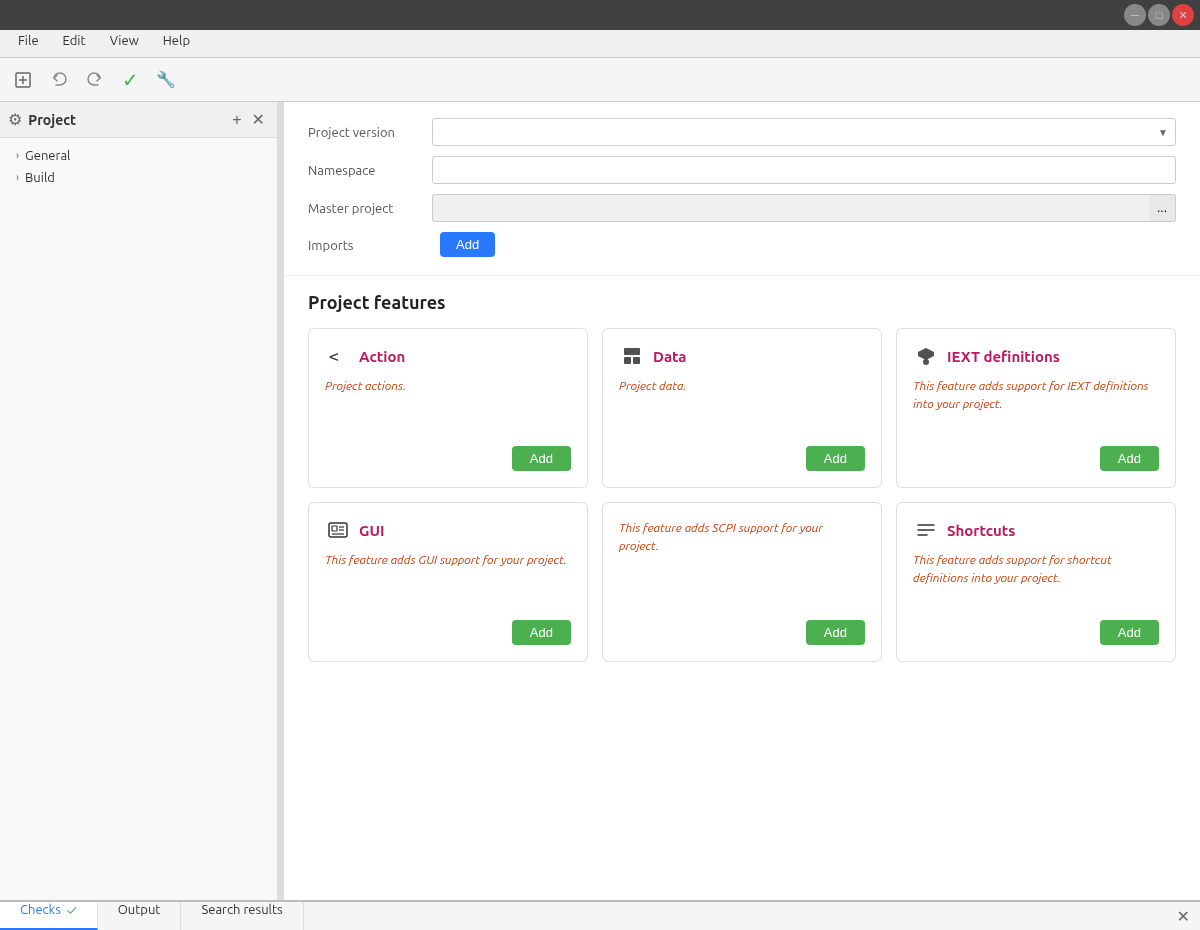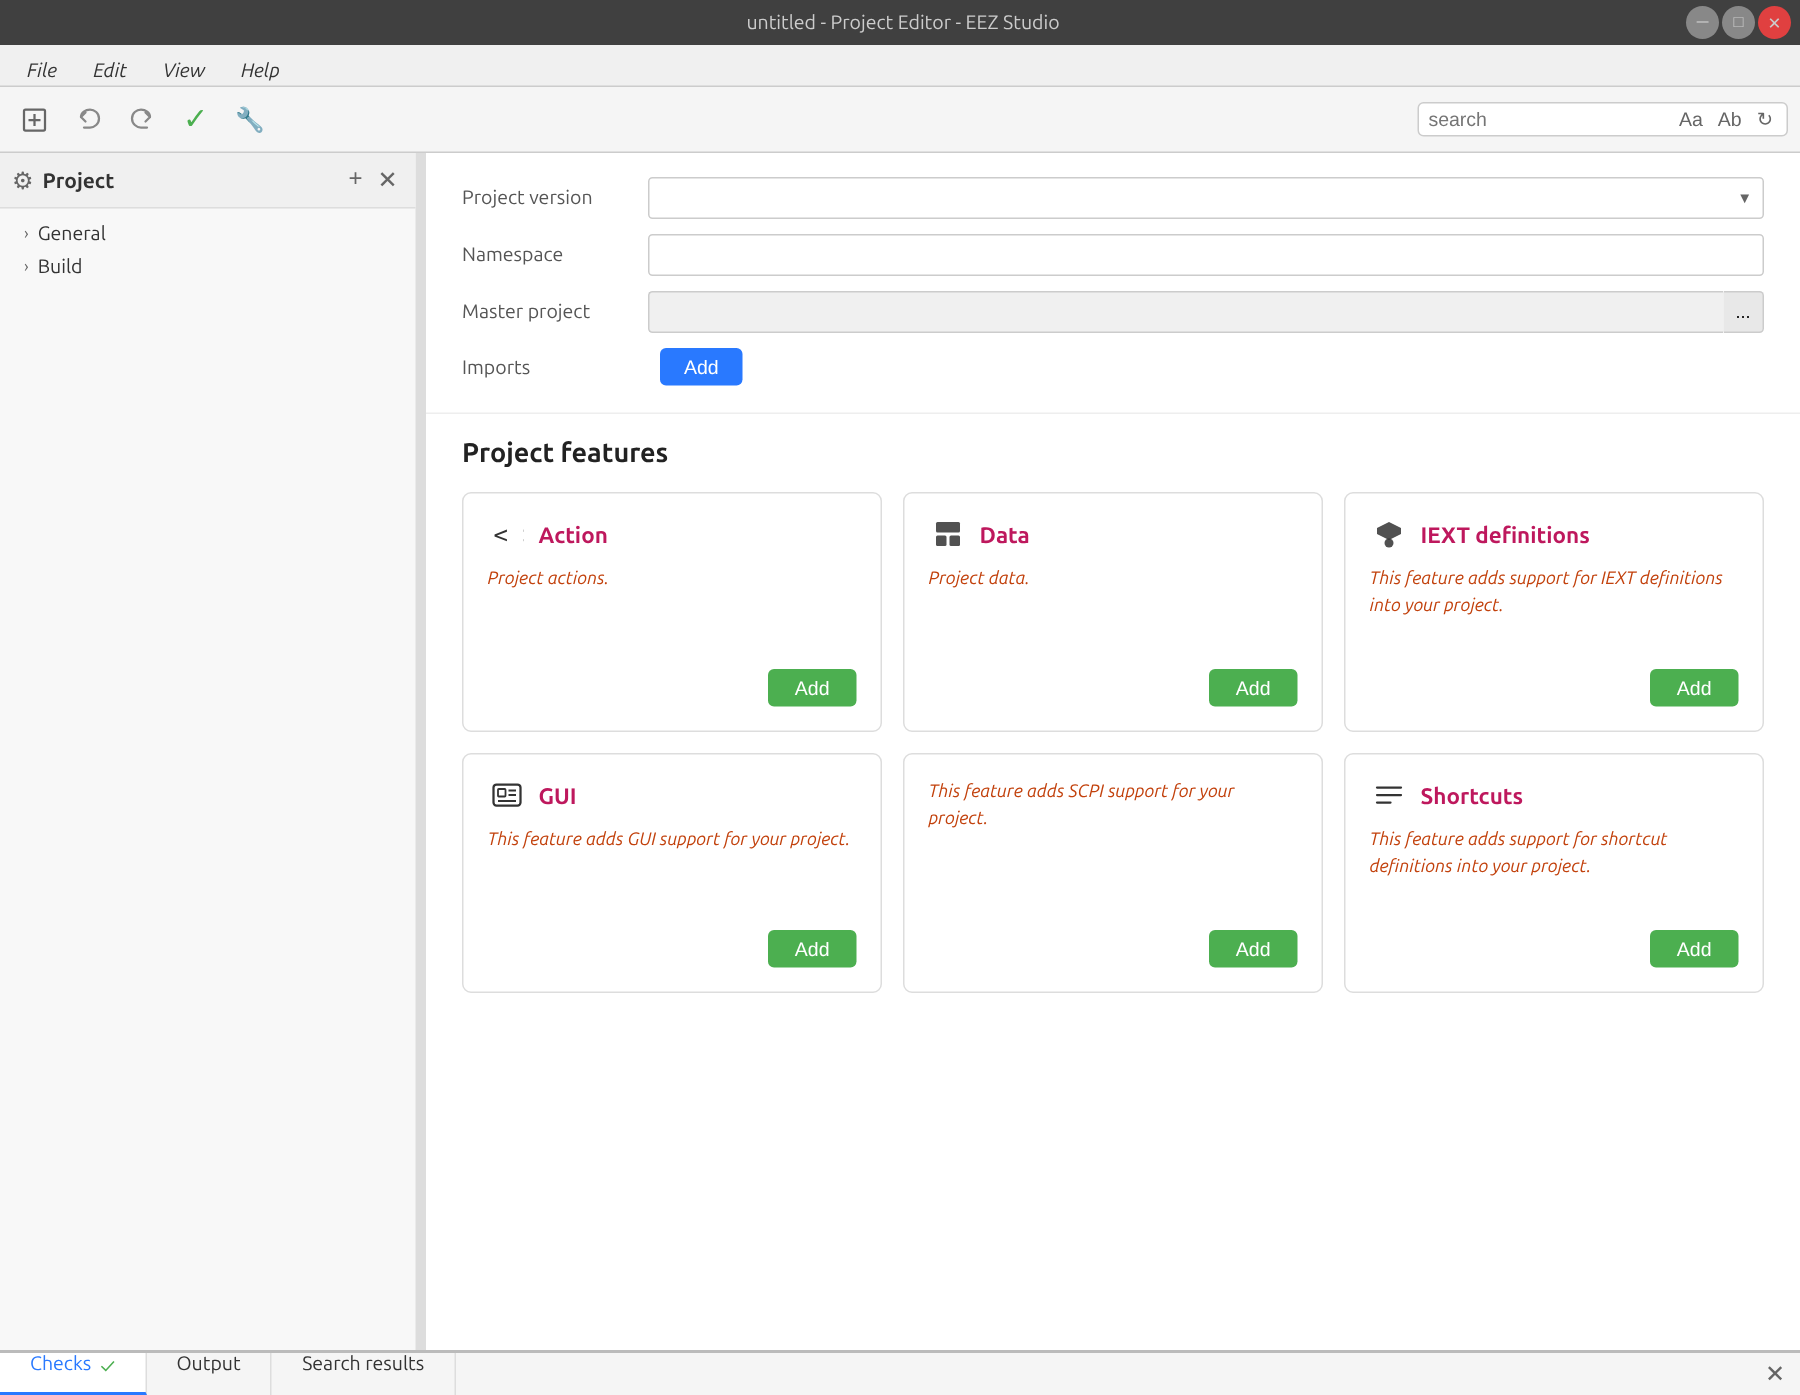--- a/index.html
+++ b/index.html
@@ -27,26 +27,25 @@
       background: #666; color: #ccc;
     }
     .title-bar-btn.minimize { background: #888; }
     .title-bar-btn.maximize { background: #888; }
     .title-bar-btn.close { background: #e04040; }
 
     
     .menu-bar {
       background: #f0f0f0;
       display: flex;
-      align-items: flex-end;
+      align-items: flex-start;
       height: 28px;
       border-bottom: 1px solid #ccc;
       padding: 0 8px;
       gap: 4px;
-      font-style: italic;
     }
     .menu-item {
       padding: 3px 10px;
       cursor: pointer;
       border-radius: 3px;
       font-size: 13px;
       color: #333;
     }
 
     
@@ -323,21 +322,20 @@
     
     ::-webkit-scrollbar { width: 8px; }
     ::-webkit-scrollbar-track { background: #f0f0f0; }
     ::-webkit-scrollbar-thumb { background: #bbb; border-radius: 4px; }
   </style>
 </head>
 <body>
 
 <div class="title-bar">
   <div style="width:80px"></div>
-  <div class="title-bar-title">untitled - Project Editor - EEZ Studio</div>
   <div class="title-bar-controls">
     <button class="title-bar-btn minimize">─</button>
     <button class="title-bar-btn maximize">□</button>
     <button class="title-bar-btn close">✕</button>
   </div>
 </div>
 
 <div class="menu-bar">
   <div class="menu-item">File</div>
   <div class="menu-item">Edit</div>
@@ -360,26 +358,20 @@
     </svg>
   </button>
   <button class="toolbar-btn" title="Redo">
     <svg width="18" height="18" viewBox="0 0 18 18">
       <path d="M14 7 C14 4 11 2 8 2 C5 2 2 4.5 2 8 C2 11.5 5 14 8 14 L12 14" stroke="#888" stroke-width="1.5" fill="none" stroke-linecap="round"></path>
       <polyline points="11,4 14,7 11,10" stroke="#888" stroke-width="1.5" fill="none" stroke-linecap="round" stroke-linejoin="round"></polyline>
     </svg>
   </button>
   <button class="toolbar-btn check" title="Check">✓</button>
   <button class="toolbar-btn wrench" title="Settings">🔧</button>
-  <div class="toolbar-search">
-    <input type="text" placeholder="search" style="">
-    <button class="search-icon-btn">Aa</button>
-    <button class="search-icon-btn">Ab</button>
-    <button class="search-icon-btn">↻</button>
-  </div>
 </div>
 
 <div class="main-layout">
 
   <div class="sidebar">
     <div class="sidebar-header">
       <span class="sidebar-header-icon">⚙</span>
       <span class="sidebar-header-title">Project</span>
       <div class="sidebar-header-btns">
         <button class="sidebar-ctrl-btn">+</button>

